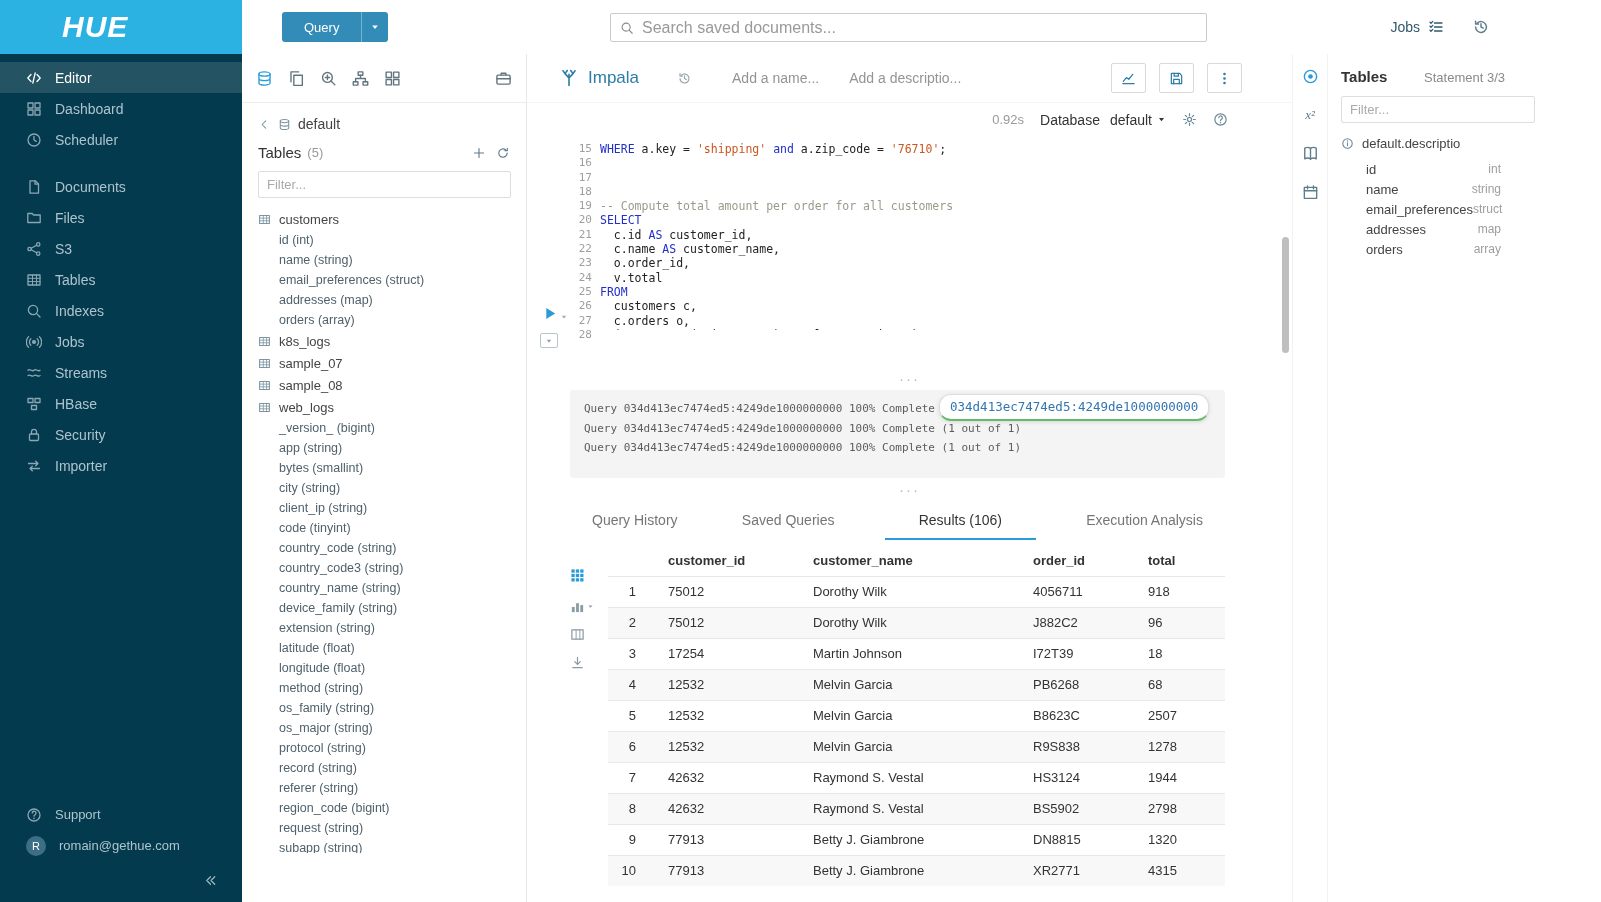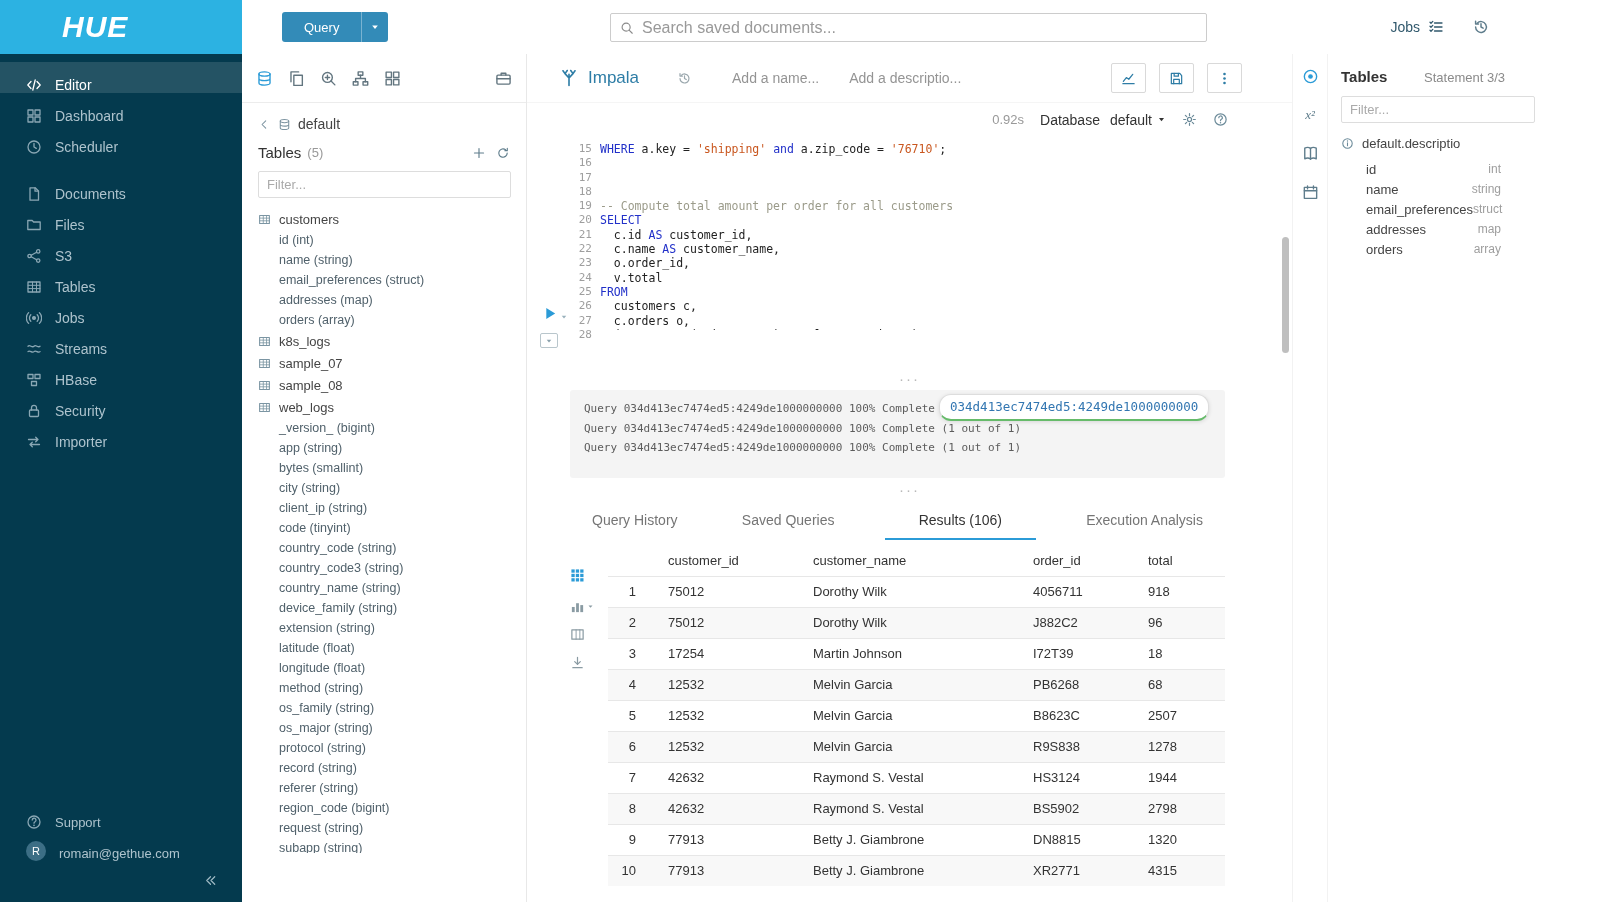--- a/index.html
+++ b/index.html
@@ -23,21 +23,21 @@
 .topbar-right{position:absolute;right:58px;top:0;height:54px;display:flex;align-items:center;gap:28px}
 .jobs{display:flex;align-items:center;gap:8px;color:#30586c;font-size:14px;cursor:pointer}
 .jobs .ic{color:#30586c}
 .tb-hist{color:#5f7d8c;cursor:pointer}
 .tb-hist svg{width:18px;height:18px}
 
 
 .sidebar{position:absolute;top:54px;left:0;width:242px;bottom:0;background:#043a4e;overflow:hidden}
 .nav-group{margin-top:8px}
 .nav-group + .nav-group{margin-top:16px}
-.nav-item{height:31px;display:flex;align-items:flex-end;gap:13px;padding-left:26px;font-size:14px;color:#aec3cd;cursor:pointer;white-space:nowrap}
+.nav-item{height:31px;display:flex;align-items:center;gap:13px;padding-left:26px;font-size:14px;color:#aec3cd;cursor:pointer;white-space:nowrap}
 .nav-item .ic{color:#8aa7b4}
 .nav-item.active{background:rgba(255,255,255,.13);color:#fff}
 .nav-item.active .ic{color:#fff}
 .sidebar-footer{position:absolute;left:0;right:0;bottom:12px}
 .sidebar-footer .nav-item{font-size:13px}
 .avatar{width:20px;height:20px;border-radius:50%;background:#3c6e85;color:#fff;font-size:11px;display:flex;align-items:center;justify-content:center;flex:0 0 20px}
 .collapse-btn{display:flex;justify-content:flex-end;padding:12px 24px 2px;color:#9fb9c4;cursor:pointer}
 .collapse-btn svg{width:15px;height:15px}
 
 
@@ -103,21 +103,21 @@
 .tabs{position:absolute;left:43px;right:67px;top:448px;height:38px;display:flex;justify-content:space-between;align-items:stretch;padding:0 8px}
 .tab{display:flex;align-items:center;padding:0 14px;font-size:14px;color:#757575;cursor:pointer;border-bottom:2px solid transparent;white-space:nowrap}
 .tab.active{color:#333;border-bottom-color:#2b9bd7;padding:0 34px}
 .results{position:absolute;left:43px;right:67px;top:492px;bottom:0;overflow:hidden}
 .result-rail{position:absolute;left:0;top:22px;width:32px;display:flex;flex-direction:column;gap:13px;align-items:flex-start}
 .rail-item{display:flex;align-items:flex-end;gap:2px;color:#8a9ba3;cursor:pointer}
 .rail-item.active{color:#2b9bd7}
 .rail-item svg{width:15px;height:15px}
 .rail-caret svg{width:7px;height:7px}
 .result-table{margin-left:38px;width:617px;border-collapse:collapse;table-layout:fixed;font-size:13px;color:#333}
-.result-table th{font-weight:normal;text-align:left;height:30px;padding-left:18px;vertical-align:middle;white-space:nowrap}
+.result-table th{font-weight:bold;text-align:left;height:30px;padding-left:18px;vertical-align:middle;white-space:nowrap}
 .result-table td{height:31px;padding-left:18px;border-top:1px solid #e7e7e7;vertical-align:middle;white-space:nowrap}
 .result-table .num{text-align:right;padding-right:14px;padding-left:0}
 .result-table tbody tr:nth-child(even){background:#f8f8f8}
 .scroll-thumb{position:absolute;right:3px;top:183px;width:7px;height:116px;background:#bfbfbf;border-radius:4px;cursor:grab}
 
 
 .right-rail{position:absolute;top:54px;left:1292px;width:35px;bottom:0;border-left:1px solid #f2f2f2;display:flex;flex-direction:column;align-items:center;padding-top:14px;gap:22px;background:#fff}
 .right-rail .rr-item{color:#5f7d8c;cursor:pointer;display:inline-flex}
 .right-rail .rr-item svg{width:17px;height:17px}
 .right-rail .rr-item.blue{color:#2b9bd7}
@@ -245,20 +245,29 @@
             <span class="nav-label">S3</span>
           </div>
           <div class="nav-item">
             <span class="ic">
               <svg viewBox="0 0 16 16" fill="none" stroke="currentColor" stroke-width="1.3" stroke-linecap="round" stroke-linejoin="round">
                 <rect x="2" y="3" width="12" height="10"></rect>
                 <path d="M2 6.3h12M2 9.6h12M6.5 3v10M10.5 3v10" stroke-width="1"></path>
               </svg>
             </span>
             <span class="nav-label">Tables</span>
+          </div>
+          <div class="nav-item">
+            <span class="ic">
+              <svg viewBox="0 0 16 16" fill="none" stroke="currentColor" stroke-width="1.3" stroke-linecap="round" stroke-linejoin="round">
+                <circle cx="7" cy="7" r="4.6"></circle>
+                <path d="M10.4 10.4 14 14"></path>
+              </svg>
+            </span>
+            <span class="nav-label">Indexes</span>
           </div>
           <div class="nav-item">
             <span class="ic">
               <svg viewBox="0 0 16 16" fill="none" stroke="currentColor" stroke-width="1.3" stroke-linecap="round" stroke-linejoin="round">
                 <circle cx="8" cy="8" r="1.4" fill="currentColor"></circle>
                 <path d="M4.8 4.8a4.5 4.5 0 0 0 0 6.4M11.2 4.8a4.5 4.5 0 0 1 0 6.4M2.6 2.6a7.6 7.6 0 0 0 0 10.8M13.4 2.6a7.6 7.6 0 0 1 0 10.8"></path>
               </svg>
             </span>
             <span class="nav-label">Jobs</span>
           </div>

